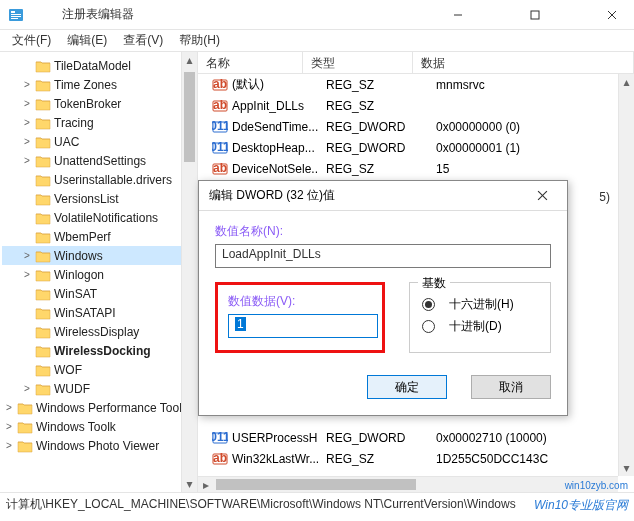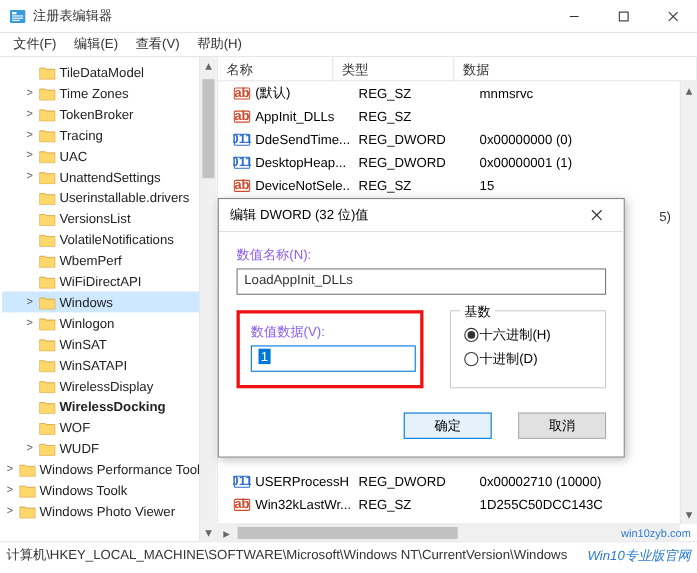--- a/index.html
+++ b/index.html
@@ -1,18 +1,18 @@
 <!DOCTYPE html>
 <html><head>
 <meta charset="utf-8">
 <style>
   *{box-sizing:border-box;font-family:"Microsoft YaHei","Segoe UI",sans-serif;font-size:12px;}
   body{margin:0;width:634px;height:521px;background:#fff;overflow:hidden;position:relative;}
   
-  .titlebar{height:30px;background:#fff;display:flex;align-items:center;padding:0 0 0 8px;border-bottom:1px solid #e5e5e5;}
+  .titlebar{height:30px;background:#fff;display:flex;align-items:center;padding:0 0 0 8px;border-bottom:1px solid #e5e5e5;gap:32px;}
   .titlebar .app-icon{width:16px;height:16px;margin-right:6px;}
   .titlebar .title{flex:1;color:#333;}
   .winbtn{width:45px;height:30px;display:flex;align-items:center;justify-content:center;color:#555;}
   .winbtn svg{width:10px;height:10px;}
   
   .menubar{height:22px;display:flex;align-items:center;padding:0 4px;border-bottom:1px solid #e5e5e5;}
   .menubar .menuitem{padding:2px 8px;color:#333;}
   
   .workarea{display:flex;height:440px;}
   .tree{width:198px;border-right:1px solid #e5e5e5;overflow:hidden;padding:4px 0 4px 2px;position:relative;}
@@ -49,21 +49,21 @@
   .dlg-body{padding:12px 16px 16px;}
   .field-label{margin-bottom:4px;color:#8b5cf6;}
   .textbox{width:100%;height:24px;border:1px solid #7a7a7a;padding:2px 6px;background:#fff;}
   .textbox.readonly{background:#fff;color:#333;}
   .dlg-row2{display:flex;margin-top:14px;gap:24px;}
   .value-box{border:3px solid #e11;padding:8px 10px 12px;width:170px;}
   .value-input{width:150px;height:24px;border:1px solid #0078d7;padding:2px 6px;}
   .value-input .seltext{background:#0078d7;color:#fff;padding:0 2px;}
   .radix-group{border:1px solid #ccc;padding:8px 12px 10px;position:relative;width:156px;}
   .radix-group .legend{position:absolute;top:-8px;left:8px;background:#fff;padding:0 4px;}
-  .radio{display:flex;align-items:center;margin:5px 0;gap:1px;}
+  .radio{display:flex;align-items:center;margin:5px 0;gap:14px;}
   .radio .dot{width:13px;height:13px;border:1px solid #333;border-radius:50%;display:flex;align-items:center;justify-content:center;}
   .radio.checked .dot::after{content:"";width:7px;height:7px;background:#333;border-radius:50%;}
   .dlg-buttons{display:flex;justify-content:flex-end;gap:24px;margin-top:22px;}
   .btn{width:80px;height:24px;border:1px solid #adadad;background:#e1e1e1;display:flex;align-items:center;justify-content:center;}
   .btn.primary{border:1px solid #0078d7;background:#e5f1fb;}
   
   .watermark{position:absolute;right:6px;bottom:8px;color:#2a7bd6;font-style:italic;font-family:"Segoe Script","Comic Sans MS",cursive;font-size:22px;text-align:right;line-height:1;}
   .watermark .sm{font-size:10px;color:#2a7bd6;font-style:normal;font-family:Arial;display:block;}
 </style>
 </head>
@@ -179,28 +179,20 @@
           </svg>
           <span class="label">VolatileNotifications</span>
         </div>
         <div class="node" style="padding-left: 18px;">
           <span class="expander"></span>
           <svg class="folder" viewBox="0 0 16 14">
             <path d="M1 3h5l1 1h8v9H1z" fill="#ffd76b" stroke="#d9a23c" stroke-width="0.5"></path>
             <path d="M1 3h5l1 1h8" fill="none" stroke="#d9a23c" stroke-width="0.5"></path>
           </svg>
           <span class="label">WbemPerf</span>
-        </div>
-        <div class="node" style="padding-left: 18px;">
-          <span class="expander"></span>
-          <svg class="folder" viewBox="0 0 16 14">
-            <path d="M1 3h5l1 1h8v9H1z" fill="#ffd76b" stroke="#d9a23c" stroke-width="0.5"></path>
-            <path d="M1 3h5l1 1h8" fill="none" stroke="#d9a23c" stroke-width="0.5"></path>
-          </svg>
-          <span class="label">WiFiDirectAPI</span>
         </div>
         <div class="node selected" style="padding-left: 18px;">
           <span class="expander">&gt;</span>
           <svg class="folder" viewBox="0 0 16 14">
             <path d="M1 3h5l1 1h8v9H1z" fill="#ffd76b" stroke="#d9a23c" stroke-width="0.5"></path>
             <path d="M1 3h5l1 1h8" fill="none" stroke="#d9a23c" stroke-width="0.5"></path>
           </svg>
           <span class="label">Windows</span>
         </div>
         <div class="node" style="padding-left: 18px;">

